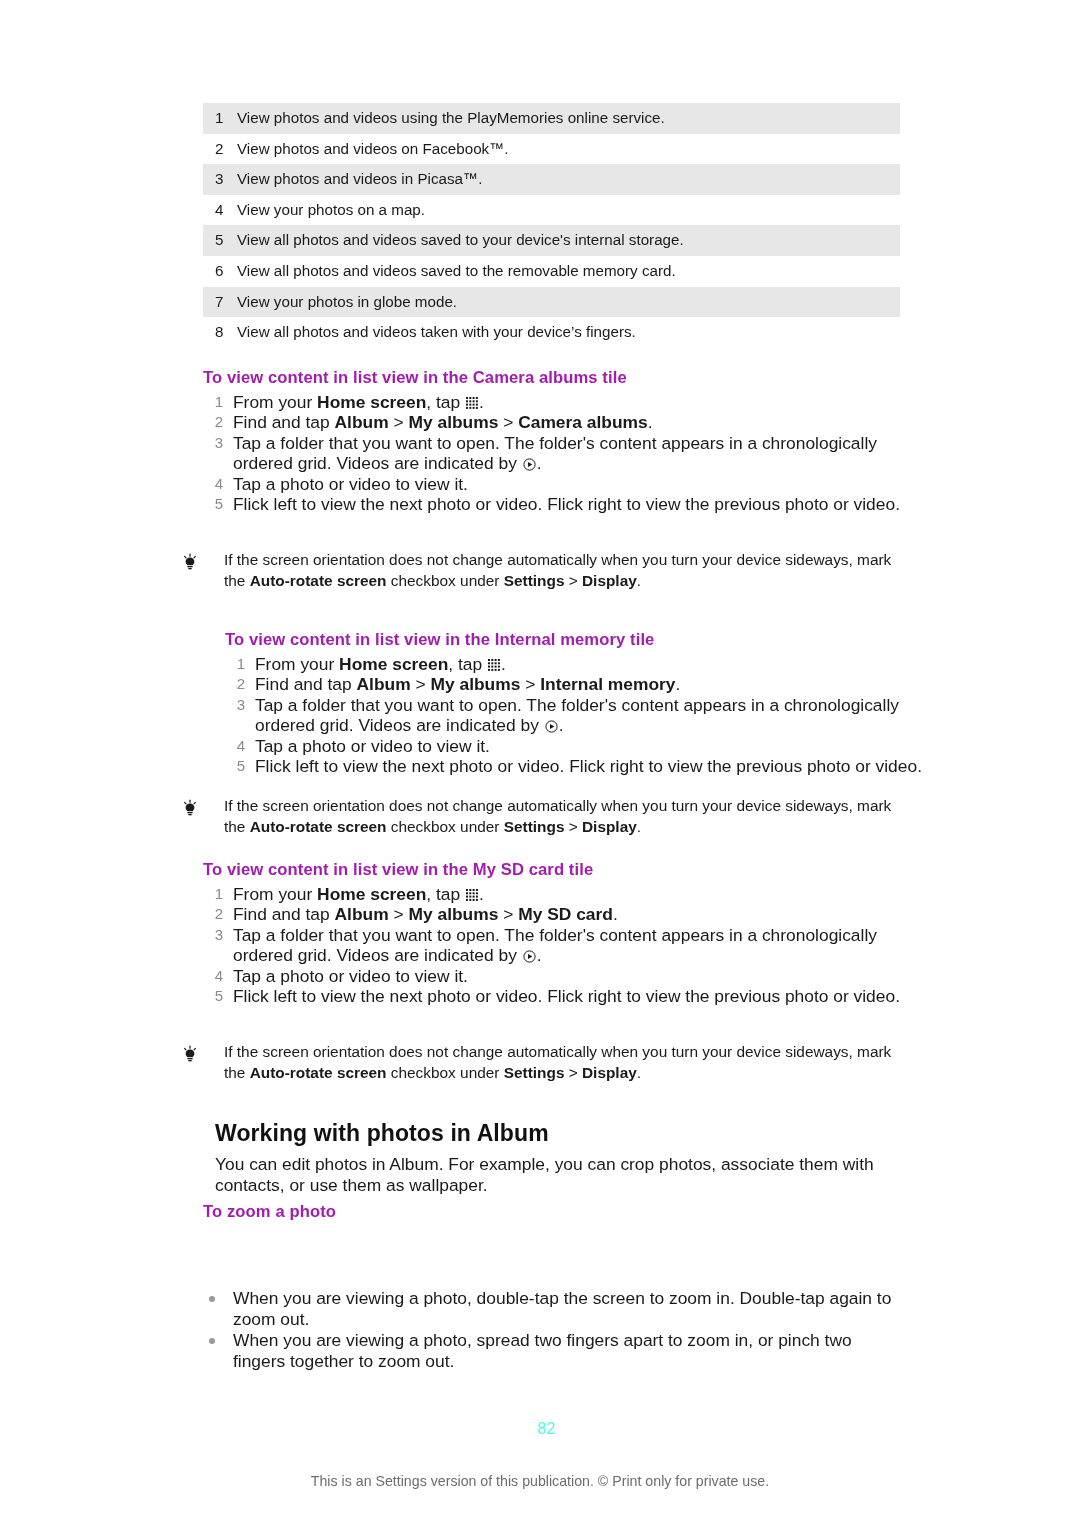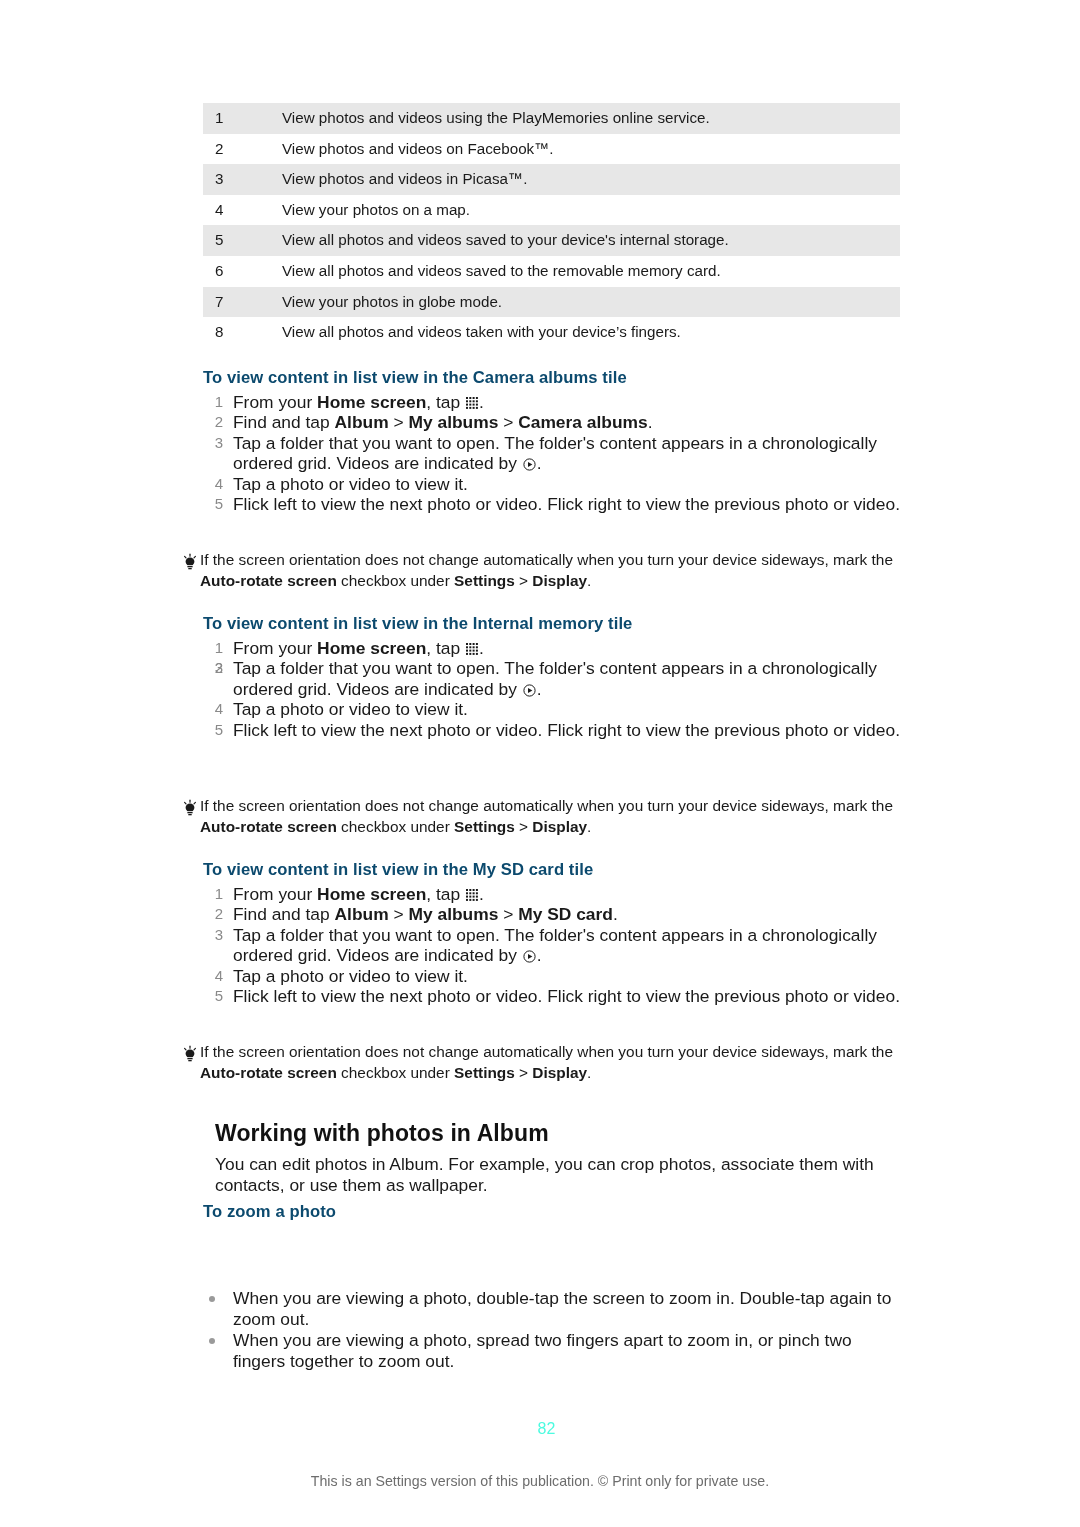--- a/index.html
+++ b/index.html
@@ -42,31 +42,30 @@
   .legend-num {
     width: 34px;
     flex: 0 0 34px;
     text-align: left;
     padding-left: 12px;
     box-sizing: border-box;
     color: #1a1a1a;
   }
   .legend-text {
     flex: 1 1 auto;
-    margin-left: 45px;
   }
 
   
   .block { position: absolute; left: 203px; width: 700px; }
 
   h3.sub {
     margin: 0 0 4px 0;
     font-size: 16.6px;
     font-weight: bold;
-    color: #0c4a6e;
+    color: #a21caf;
     letter-spacing: 0.1px;
   }
 
   ol.steps {
     list-style: none;
     margin: 0;
     padding: 0;
   }
   ol.steps > li {
     position: relative;
@@ -116,21 +115,21 @@
     width: 722px;
   }
   .tip .bulb {
     position: absolute;
     left: 0px;
     top: 3px;
     width: 20px;
     height: 20px;
   }
   .tip .tip-body {
-    margin-left: 20px;
+    margin-left: 44px;
     font-size: 15.4px;
     line-height: 20.6px;
     color: #1a1a1a;
   }
 
   
   h2.section {
     position: absolute;
     left: 203px;
     margin: 12px;
@@ -294,21 +293,21 @@
           <line x1="15.4" y1="3.4" x2="14.0" y2="4.8"></line>
         </g>
         <path d="M10 4.4 C12.5 4.4 14.4 6.2 14.4 8.5 C14.4 10.1 13.5 11.1 12.8 12.0 L7.2 12.0 C6.5 11.1 5.6 10.1 5.6 8.5 C5.6 6.2 7.5 4.4 10 4.4 Z" fill="#1a1a1a"></path>
         <rect x="7.4" y="12.8" width="5.2" height="1.5" fill="#1a1a1a"></rect>
         <rect x="8.3" y="15.0" width="3.4" height="1.3" fill="#1a1a1a"></rect>
       </svg>
     </span>
     <div class="tip-body"><span>If the screen orientation does not change automatically when you turn your device sideways, mark the </span><b>Auto-rotate screen</b><span> checkbox under </span><b>Settings</b><span> &gt; </span><b>Display</b><span>.</span></div>
   </div>
 
-  <div class="block" style="top:614px;">
+  <div class="block" style="top:630px;margin-left:22px;">
     <h3 class="sub">To view content in list view in the Internal memory tile</h3>
     <ol class="steps">
       <li>
         <span class="num">1</span>
         <span><span>From your </span><b>Home screen</b><span>, tap </span><span class="icon-appgrid"><svg width="12" height="12" viewBox="0 0 12 12">
                 <g fill="#1a1a1a">
                   <rect x="0" y="0" width="2" height="2"></rect>
                   <rect x="3.3" y="0" width="2" height="2"></rect>
                   <rect x="6.6" y="0" width="2" height="2"></rect>
                   <rect x="9.9" y="0" width="2" height="2"></rect>
@@ -322,20 +321,21 @@
                   <rect x="9.9" y="6.6" width="2" height="2"></rect>
                   <rect x="0" y="9.9" width="2" height="2"></rect>
                   <rect x="3.3" y="9.9" width="2" height="2"></rect>
                   <rect x="6.6" y="9.9" width="2" height="2"></rect>
                   <rect x="9.9" y="9.9" width="2" height="2"></rect>
                 </g>
               </svg></span><span>.</span></span>
       </li>
       <li>
         <span class="num">2</span>
+        <span><span>Find and tap </span><b>Album</b><span> &gt; </span><b>My albums</b><span> &gt; </span><b>Internal memory</b><span>.</span></span>
       </li>
       <li>
         <span class="num">3</span>
         <span><span>Tap a folder that you want to open. The folder's content appears in a chronologically ordered grid. Videos are indicated by </span><span class="icon-play"><svg width="13" height="13" viewBox="0 0 13 13">
                 <circle cx="6.5" cy="6.5" r="5.6" fill="none" stroke="#1a1a1a" stroke-width="1"></circle>
                 <polygon points="5,3.9 9.4,6.5 5,9.1" fill="#1a1a1a"></polygon>
               </svg></span><span>.</span></span>
       </li>
       <li>
         <span class="num">4</span>

